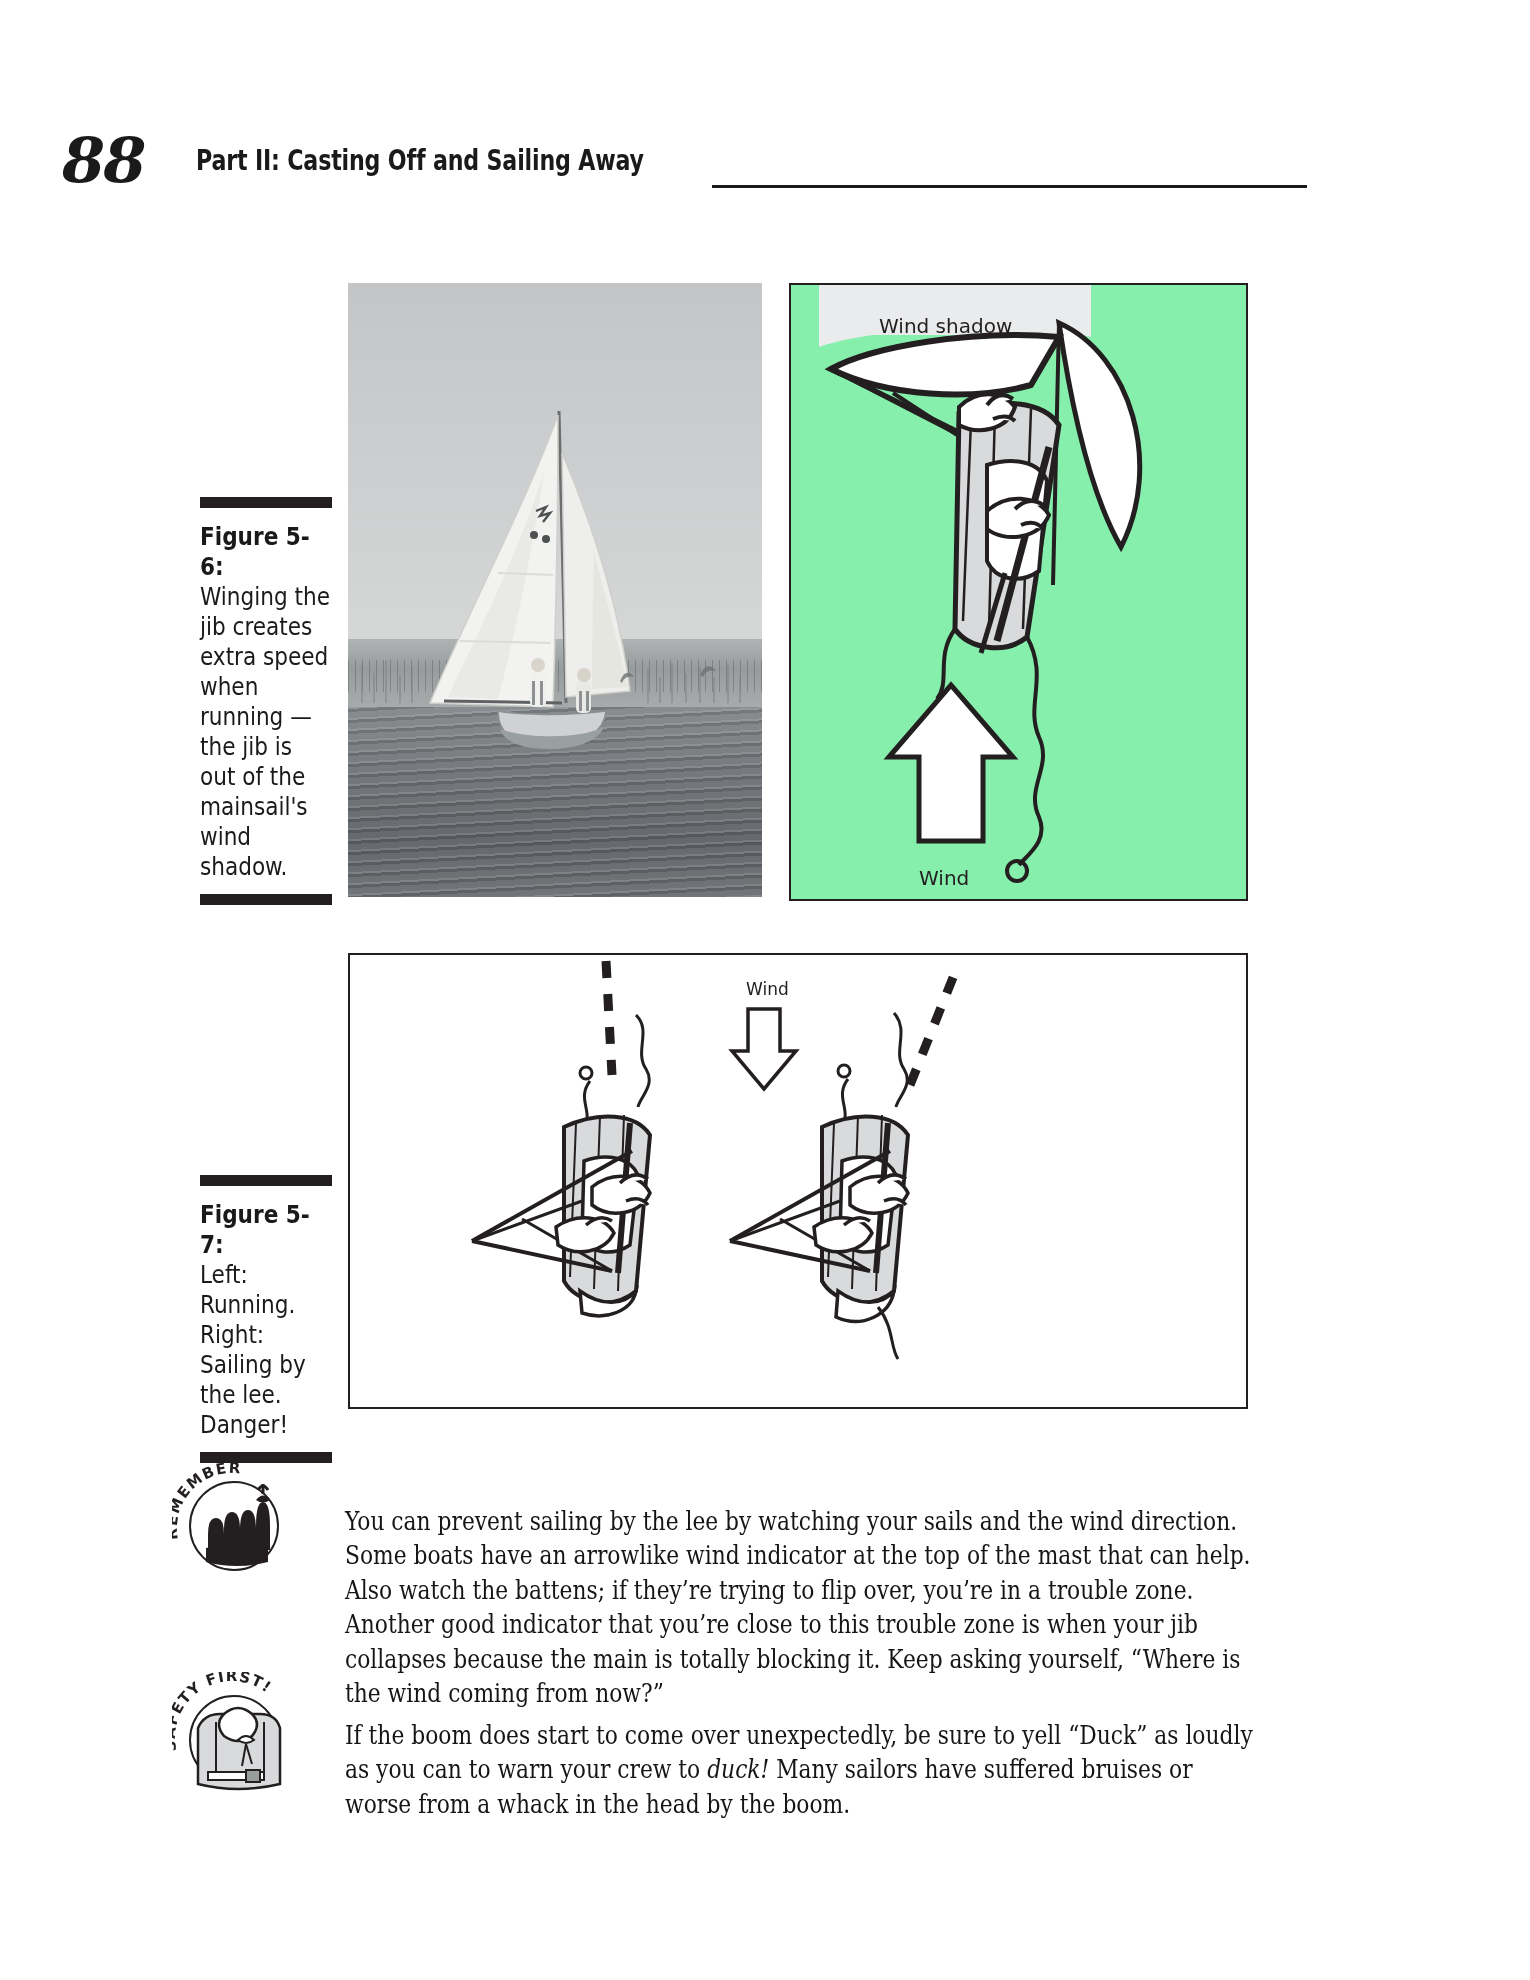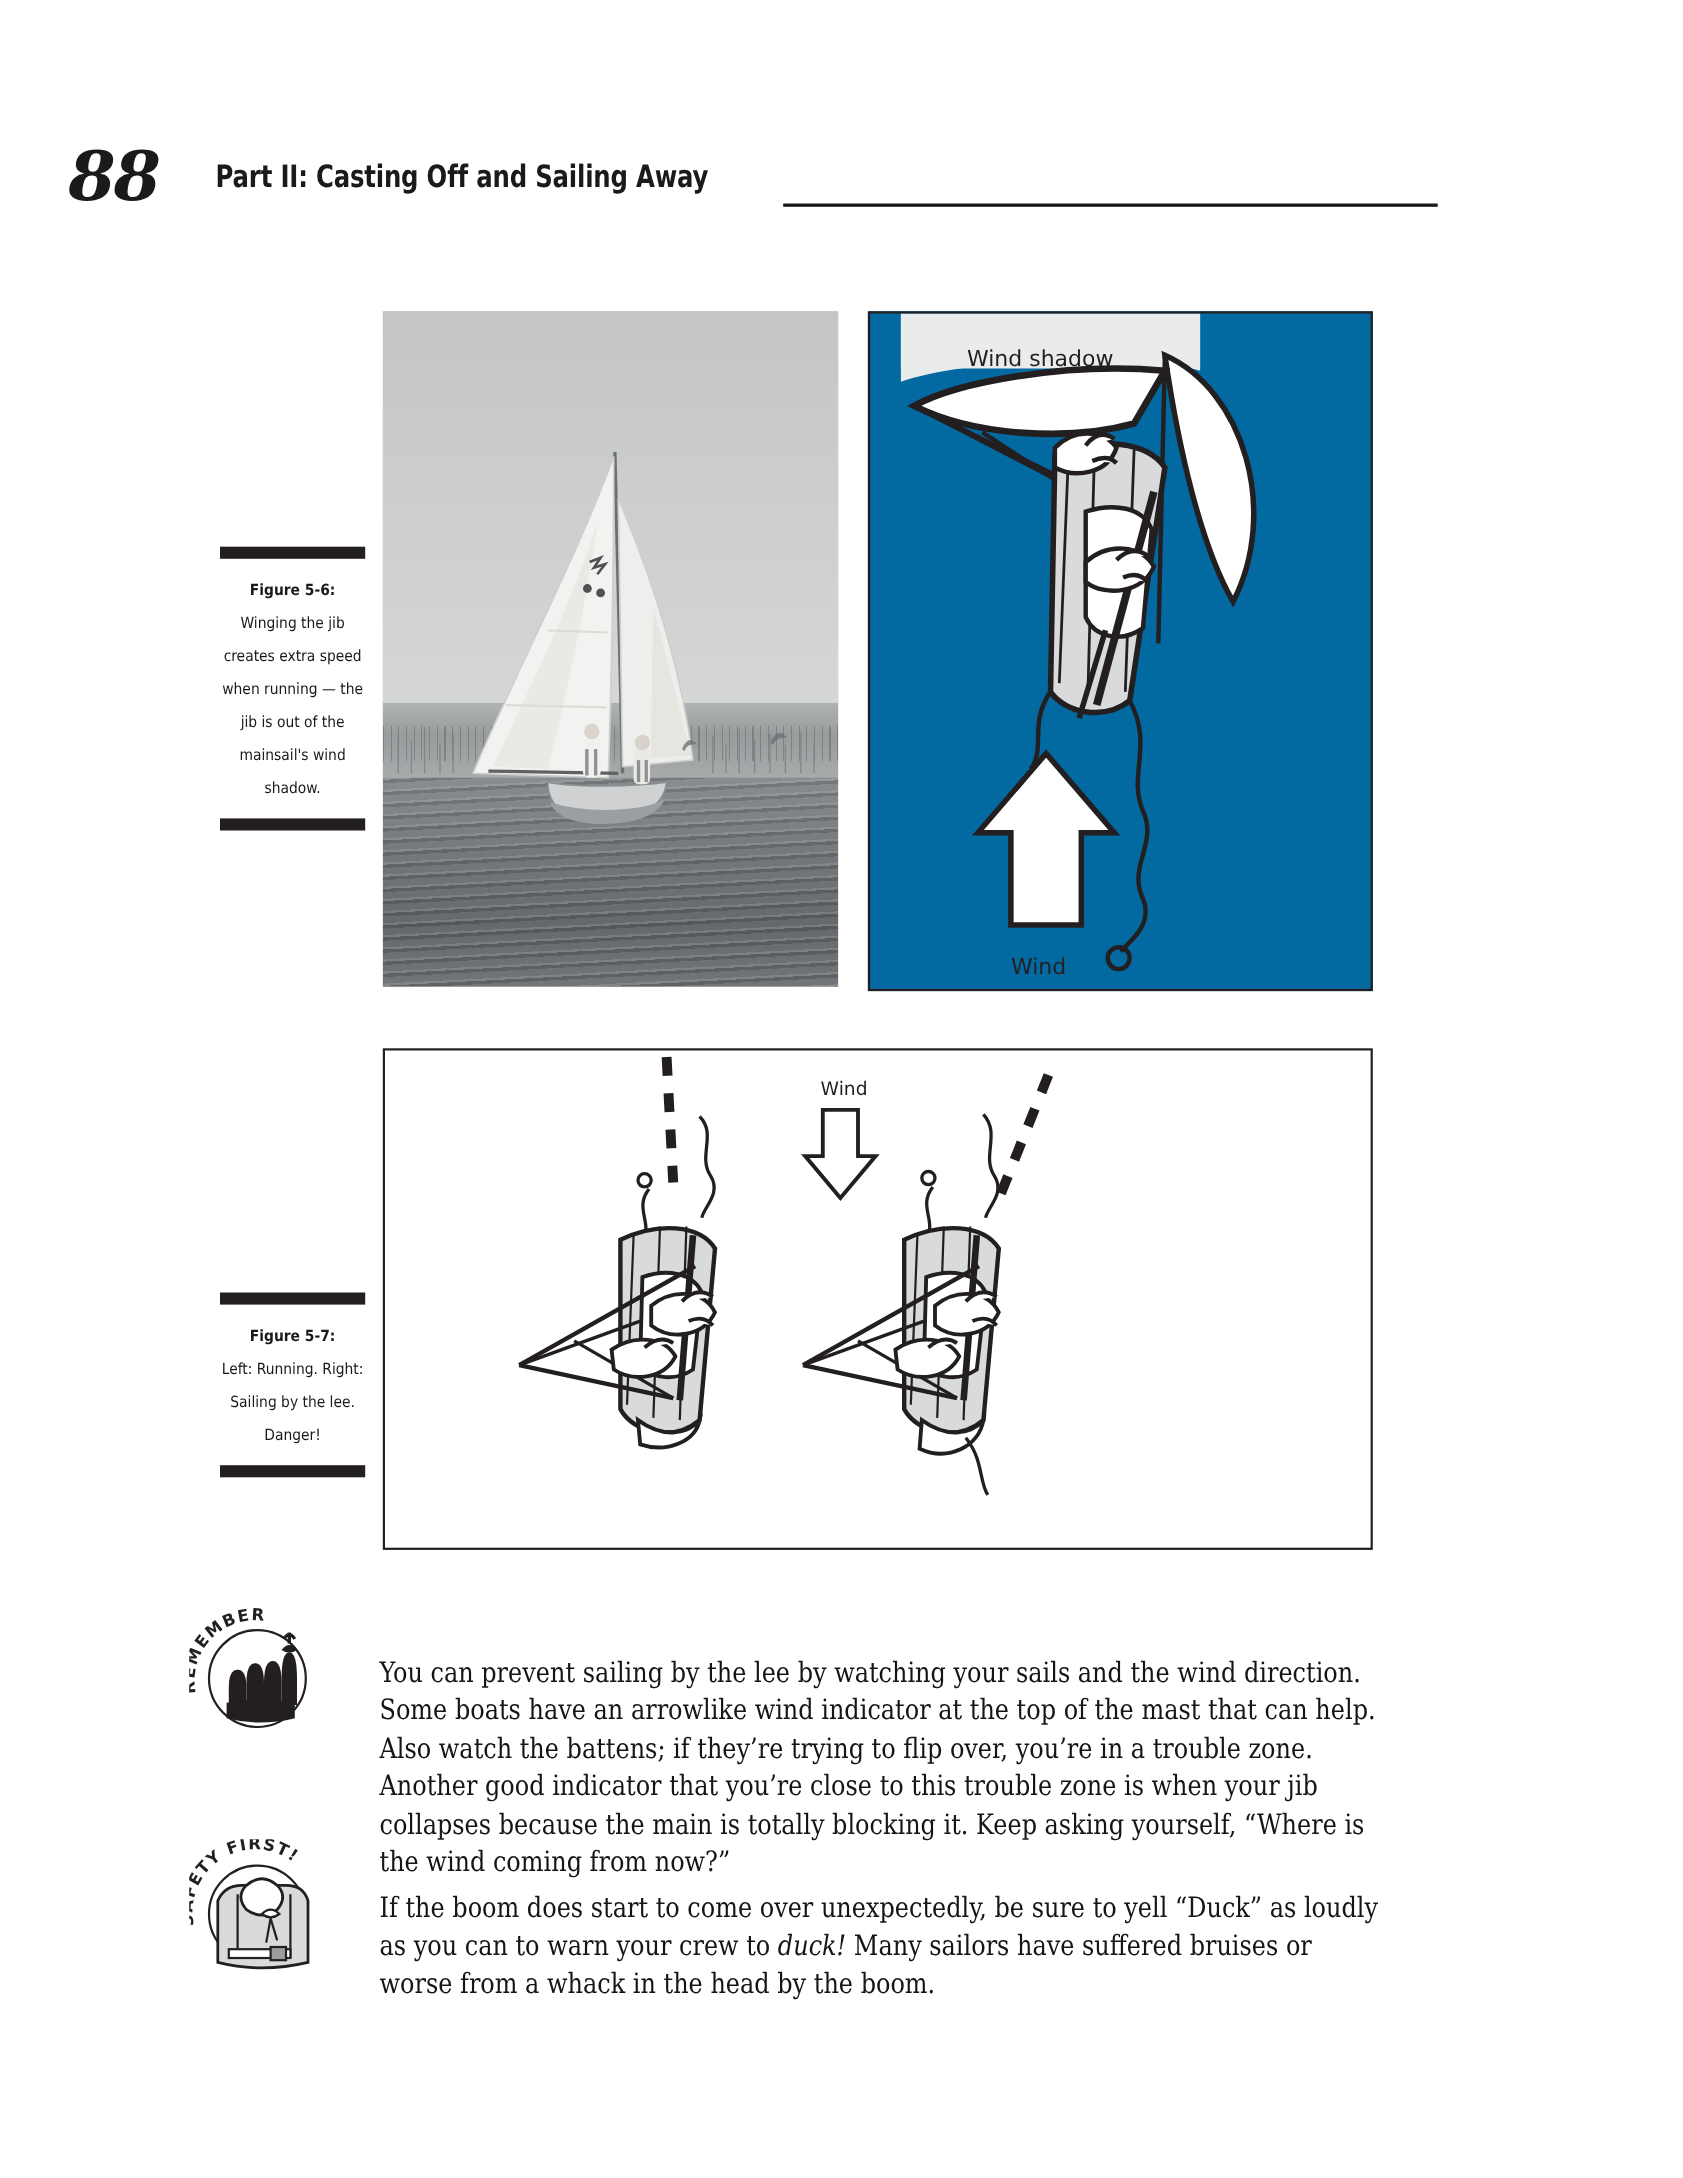--- a/index.html
+++ b/index.html
@@ -55,23 +55,23 @@
     top: 55px;
     width: 595px;
     height: 3px;
     background: #1a1a1a;
   }
 
   
   .caption {
     position: absolute;
     width: 132px;
-    text-align: center;
+    text-align: left;
     font-family: "DejaVu Sans Condensed", "Liberation Sans Narrow", "Liberation Sans", sans-serif;
-    font-size: 14px;
+    font-size: 24px;
     line-height: 30px;
     color: #1a1a1a;
   }
   .caption .cap-bar {
     width: 132px;
     height: 11px;
     background: #231f20;
     margin-bottom: 14px;
   }
   .caption .cap-bar.bottom {
@@ -133,21 +133,21 @@
   .photo-svg { position:absolute; left:0; top:0; }
 
   
   .panel-56 {
     position: absolute;
     left: 789px;
     top: 283px;
     width: 455px;
     height: 614px;
     border: 2px solid #231f20;
-    background: #0369a1;
+    background: #86efac;
     overflow: hidden;
   }
 
   
   .panel-57 {
     position: absolute;
     left: 348px;
     top: 953px;
     width: 896px;
     height: 452px;

